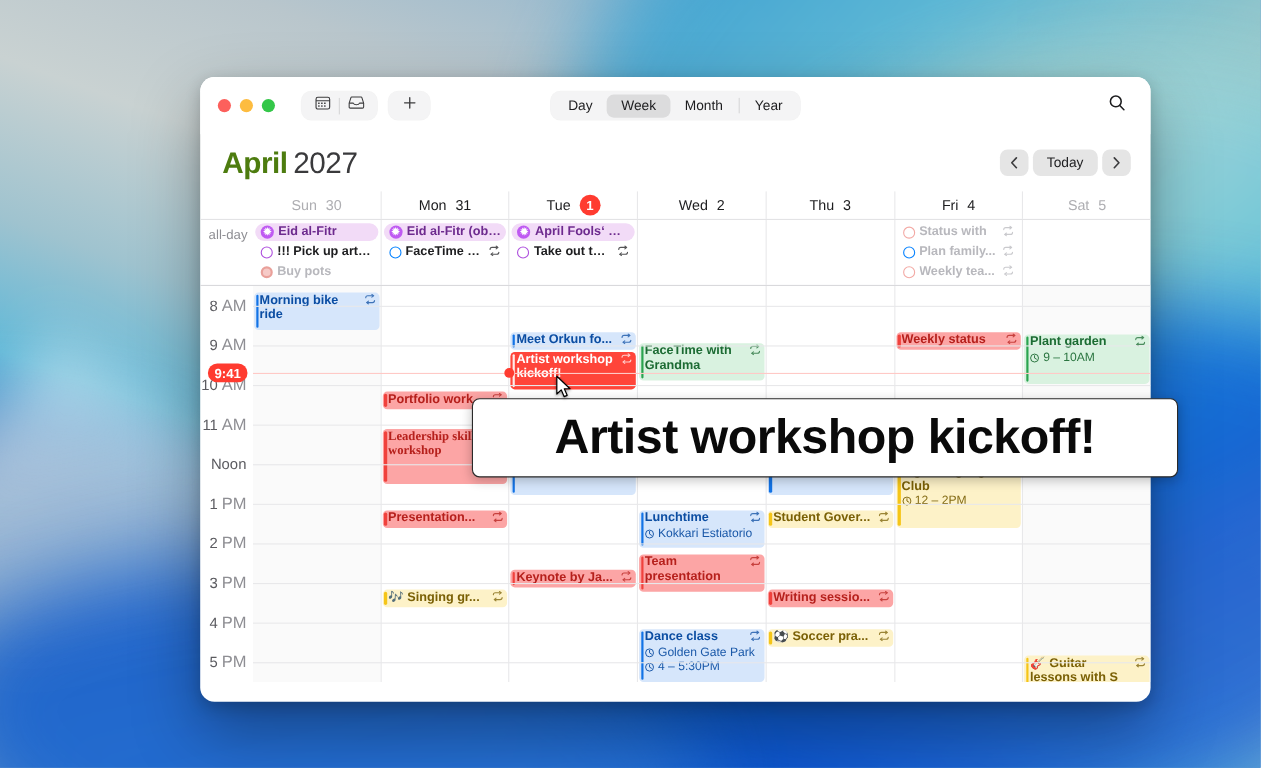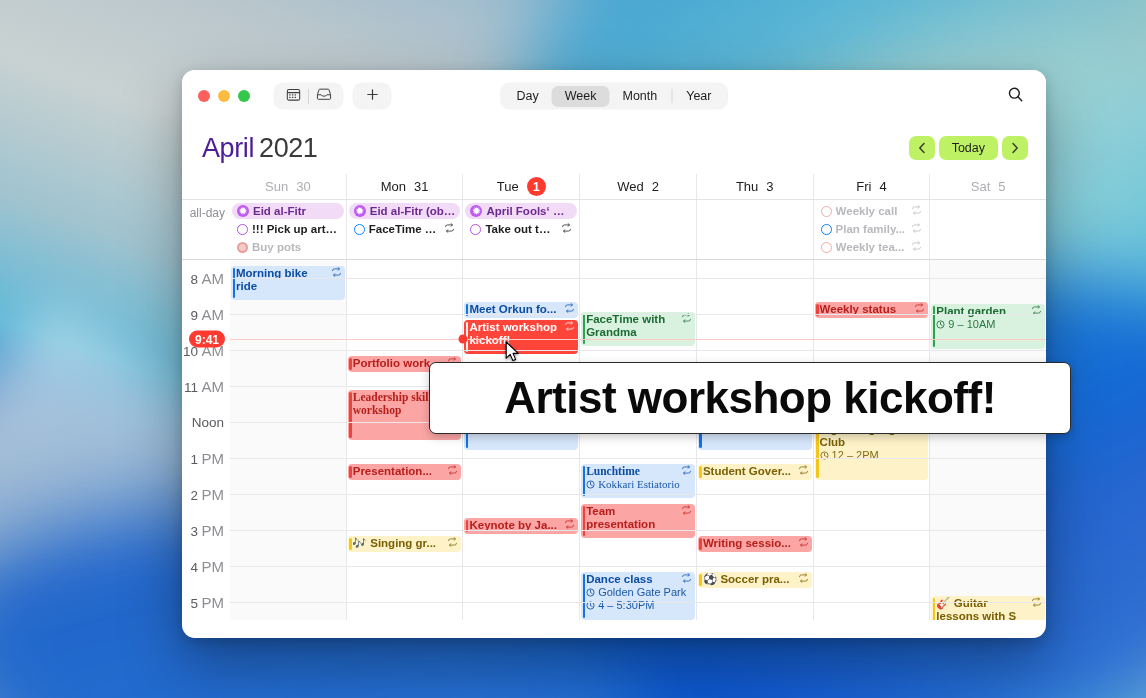--- a/index.html
+++ b/index.html
@@ -162,32 +162,32 @@
 
   
   .month-bar {
     height: 52px;
     display: flex;
     align-items: center;
     padding: 0 18px 0 20px;
     position: relative;
   }
   .month-title { font-size: 27px; letter-spacing: -.4px; }
-  .month-title b { font-weight: 400; color: #4c1d95; }
+  .month-title b { font-weight: 700; color: #4d7c0f; }
   .month-title span { font-weight: 400; color: #3a3a3c; margin-left: 5px; }
 
   .nav {
     position: absolute;
     right: 18px;
     display: flex;
     align-items: center;
     gap: 4px;
   }
   .nav-btn {
-    background: #bef264;
+    background: #e5e5e5;
     border-radius: 7px;
     height: 24px;
     display: flex; align-items: center; justify-content: center;
   }
   .nav-arrow { width: 26px; }
   .nav-today {
     padding: 0 13px;
     font-size: 12.5px;
     font-weight: 500;
     color: #1d1d1f;
@@ -528,21 +528,21 @@
         <svg width="17" height="17" viewBox="0 0 18 18" fill="none" stroke="#1d1d1f" stroke-width="1.5" stroke-linecap="round">
           <circle cx="7.8" cy="7.6" r="5.2"></circle>
           <line x1="11.6" y1="11.5" x2="15.6" y2="15.6"></line>
         </svg>
       </span>
     </div>
   </div>
 
   <div class="month-bar">
     <div class="month-title">
-      <b>April</b><span>2021</span>
+      <b>April</b><span>2027</span>
     </div>
     <div class="nav">
       <div class="nav-btn nav-arrow">
         <svg width="8" height="12" viewBox="0 0 8 12" fill="none" stroke="#3c3c3e" stroke-width="1.5" stroke-linecap="round" stroke-linejoin="round">
           <polyline points="6,1.5 1.8,6 6,10.5"></polyline>
         </svg>
       </div>
       <div class="nav-btn nav-today">Today</div>
       <div class="nav-btn nav-arrow">
         <svg width="8" height="12" viewBox="0 0 8 12" fill="none" stroke="#3c3c3e" stroke-width="1.5" stroke-linecap="round" stroke-linejoin="round">
@@ -630,21 +630,21 @@
                 <path d="M10.4 6.9 Q10.4 8.9 8.3 8.9 L3 8.9"></path>
                 <polyline points="4.3,7.5 2.6,8.9 4.3,10.3"></polyline>
               </svg></span>
           </div>
         </div>
         <div class="ad-col"></div>
         <div class="ad-col"></div>
         <div class="ad-col">
           <div class="ad-item ad-rem faded">
             <span class="ring dim-red"></span>
-            <span class="txt">Weekly call</span>
+            <span class="txt">Status with</span>
             <span class="rep"><svg width="11" height="10" viewBox="0 0 12 11" fill="none" stroke="currentColor" stroke-width="1.1" stroke-linecap="round">
                 <path d="M1.6 4.1 Q1.6 2.1 3.7 2.1 L9 2.1"></path>
                 <polyline points="7.7,0.7 9.4,2.1 7.7,3.5"></polyline>
                 <path d="M10.4 6.9 Q10.4 8.9 8.3 8.9 L3 8.9"></path>
                 <polyline points="4.3,7.5 2.6,8.9 4.3,10.3"></polyline>
               </svg></span>
           </div>
           <div class="ad-item ad-rem faded">
             <span class="ring blue"></span>
             <span class="txt">Plan family...</span>
@@ -802,21 +802,21 @@
             <div class="row1">
               <div class="title wrap">FaceTime with Grandma</div>
               <span class="rep"><svg width="11" height="10" viewBox="0 0 12 11" fill="none" stroke="currentColor" stroke-width="1.1" stroke-linecap="round">
                   <path d="M1.6 4.1 Q1.6 2.1 3.7 2.1 L9 2.1"></path>
                   <polyline points="7.7,0.7 9.4,2.1 7.7,3.5"></polyline>
                   <path d="M10.4 6.9 Q10.4 8.9 8.3 8.9 L3 8.9"></path>
                   <polyline points="4.3,7.5 2.6,8.9 4.3,10.3"></polyline>
                 </svg></span>
             </div>
           </div>
-          <div class="ev blue" style="top: 204px; height: 34px; font-family: Liberation Serif, serif;">
+          <div class="ev blue" style="top: 204px; height: 34px;">
             <div class="bar"></div>
             <div class="row1">
               <div class="title">Lunchtime</div>
               <span class="rep"><svg width="11" height="10" viewBox="0 0 12 11" fill="none" stroke="currentColor" stroke-width="1.1" stroke-linecap="round">
                   <path d="M1.6 4.1 Q1.6 2.1 3.7 2.1 L9 2.1"></path>
                   <polyline points="7.7,0.7 9.4,2.1 7.7,3.5"></polyline>
                   <path d="M10.4 6.9 Q10.4 8.9 8.3 8.9 L3 8.9"></path>
                   <polyline points="4.3,7.5 2.6,8.9 4.3,10.3"></polyline>
                 </svg></span>
             </div>

